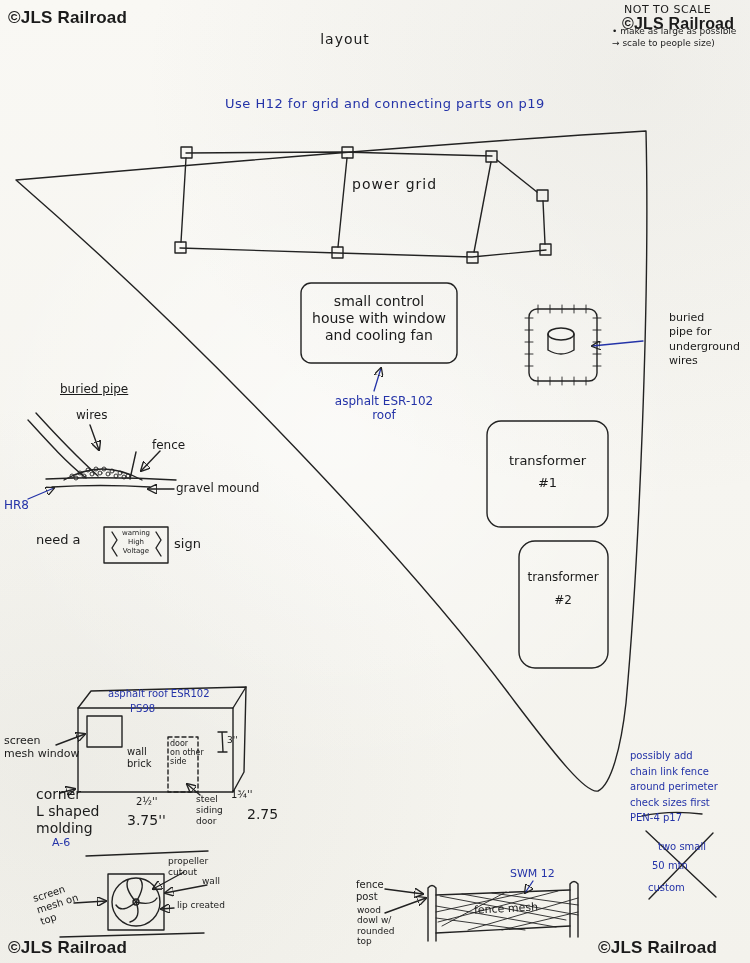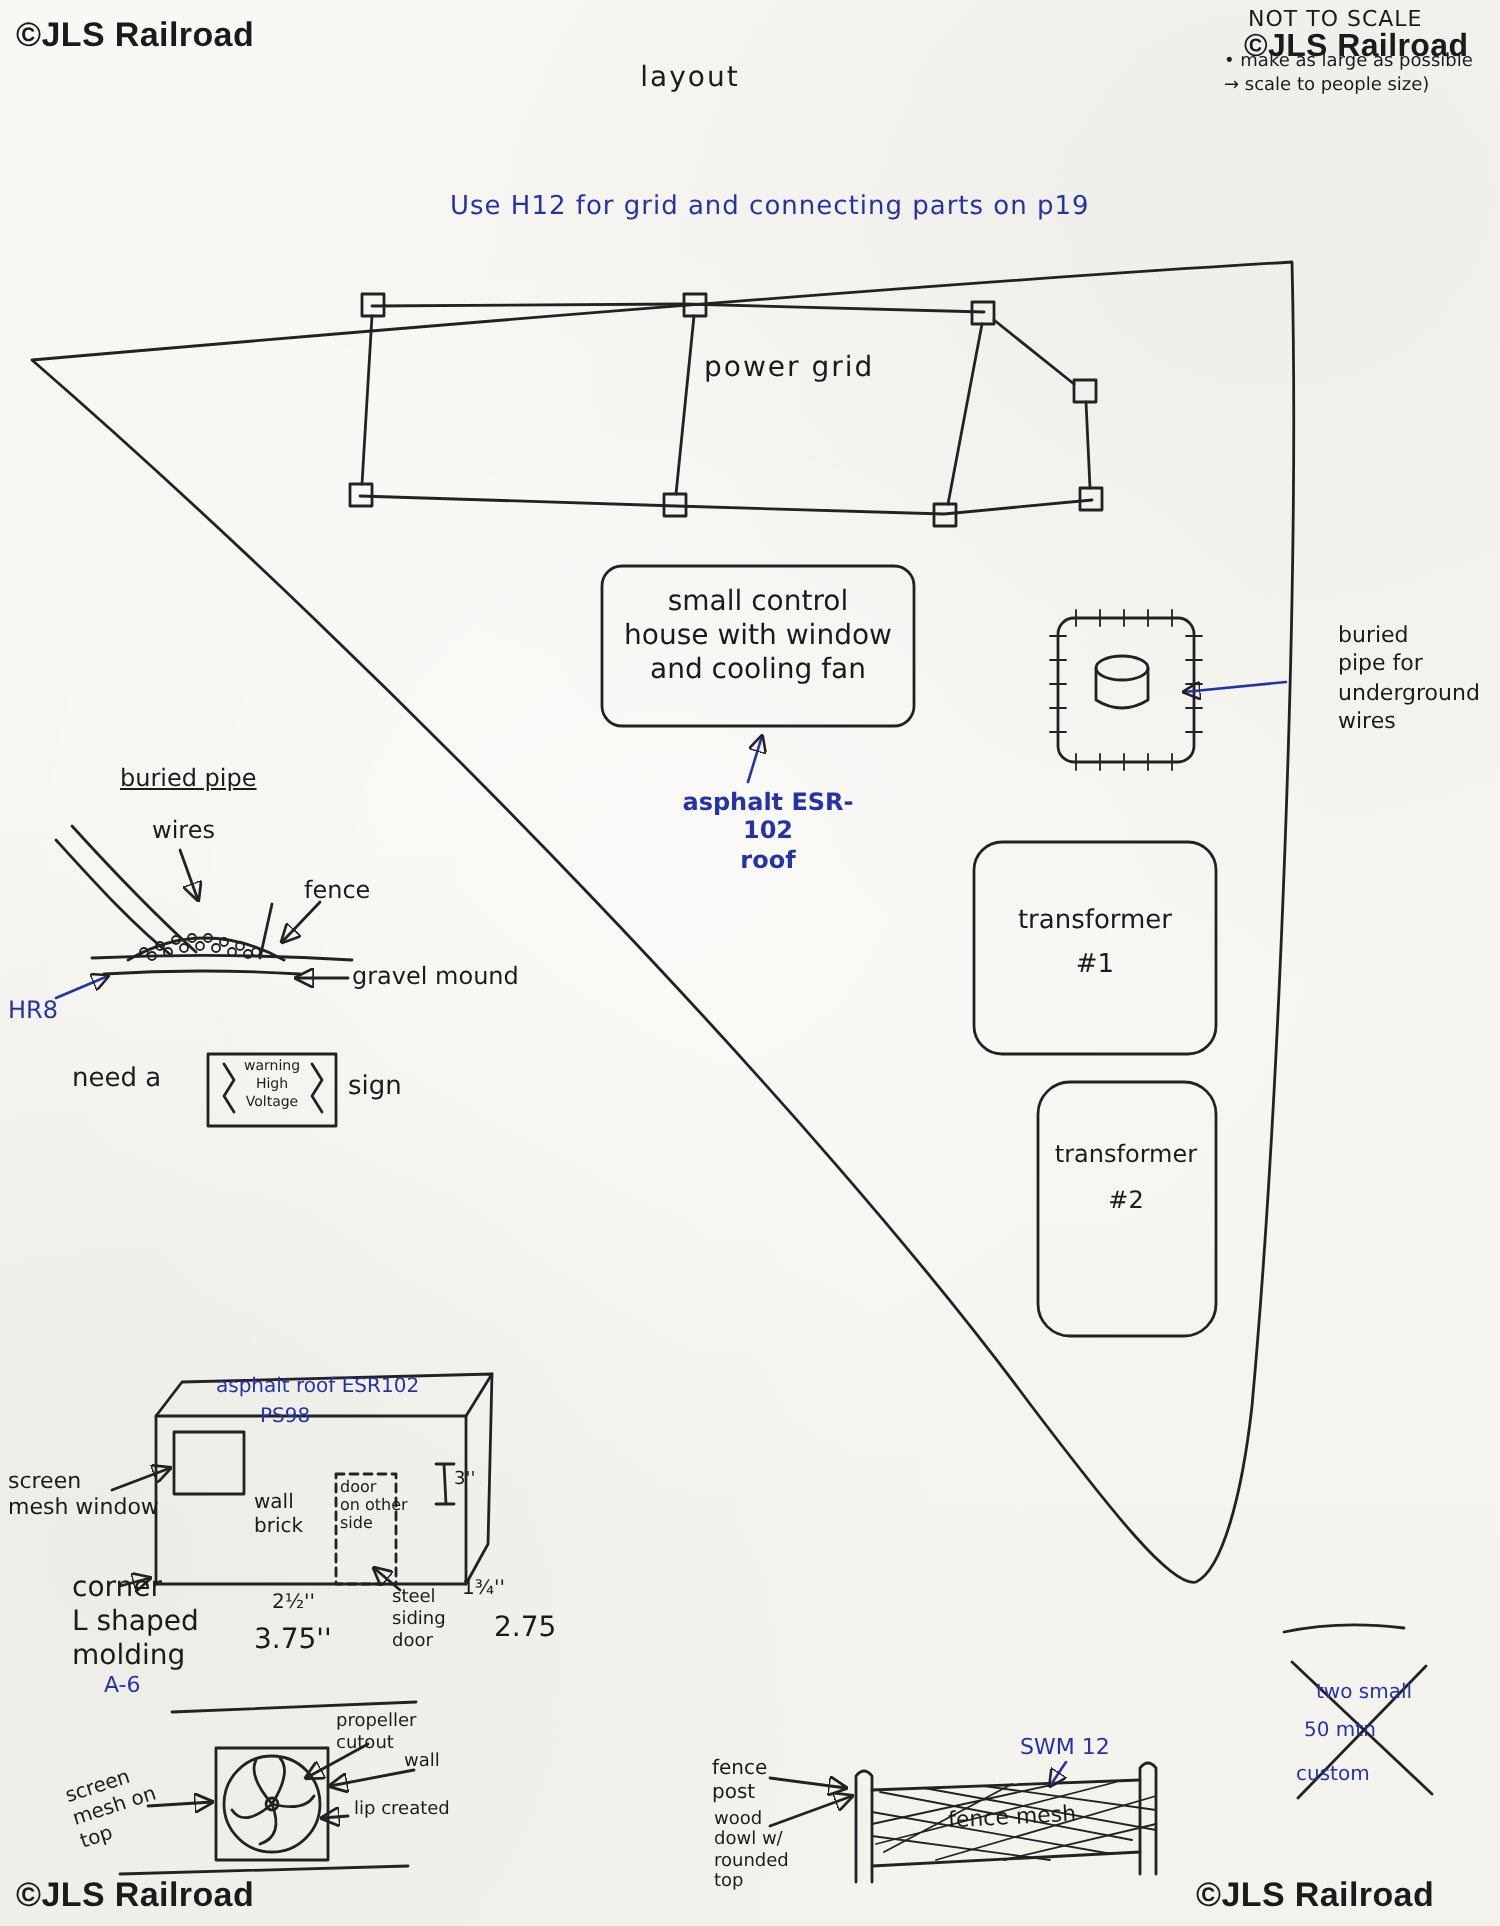--- a/index.html
+++ b/index.html
@@ -187,21 +187,21 @@
   <div class="label center" style="left:205px; top:31px; width:280px; font-size:14px; letter-spacing:1px;">layout</div>
 
   <div class="label" style="left:612px; top:26px; width:134px; font-size:9px; line-height:1.3;">• make as large as possible → scale to people size)</div>
 
   <div class="label blue" style="left:225px; top:96px; font-size:13px; letter-spacing:0.5px;">Use H12 for grid and connecting parts on p19</div>
 
   <div class="label" style="left:352px; top:176px; font-size:14px; letter-spacing:1px;">power grid</div>
   <div class="label center" style="left:303px; top:293px; width:152px; font-size:14px;">small control
 house with window
 and cooling fan</div>
-  <div class="label blue center" style="left:334px; top:394px; width:100px; font-size:12px;font-weight:bold;">asphalt ESR-102
+  <div class="label blue center" style="left:334px; top:394px; width:100px; font-size:12px;">asphalt ESR-102
 roof</div>
   <div class="label" style="left:645px; top:311px; font-size:11px; line-height:1.3;padding-left:24px;">buried
 pipe for
 underground
 wires</div>
   <div class="label center" style="left:489px; top:450px; width:117px; font-size:13px; line-height:1.7;">transformer
 #1</div>
   <div class="label center" style="left:520px; top:566px; width:86px; font-size:12px; line-height:1.9;">transformer
 #2</div>
 
@@ -249,17 +249,22 @@
 
   <div class="label" style="left:356px; top:879px; font-size:10px;">fence
 post</div>
   <div class="label" style="left:357px; top:905px; font-size:9px; line-height:1.15;">wood
 dowl w/
 rounded
 top</div>
   <div class="label blue" style="left:510px; top:867px; font-size:11px;">SWM 12</div>
   <div class="label" style="left:474px; top:902px; font-size:11px; transform:rotate(-3deg);">fence mesh</div>
 
+  <div class="label blue" style="left:630px; top:748px; width:118px; font-size:10px; line-height:1.55;">possibly add
+chain link fence
+around perimeter
+check sizes first
+PEN-4 p17</div>
   <div class="label blue" style="left:658px; top:841px; font-size:10px;">two small</div>
   <div class="label blue" style="left:652px; top:860px; font-size:10px;">50 mtn</div>
   <div class="label blue" style="left:648px; top:882px; font-size:10px;">custom</div>
 
 </div>
 
 </body></html>

